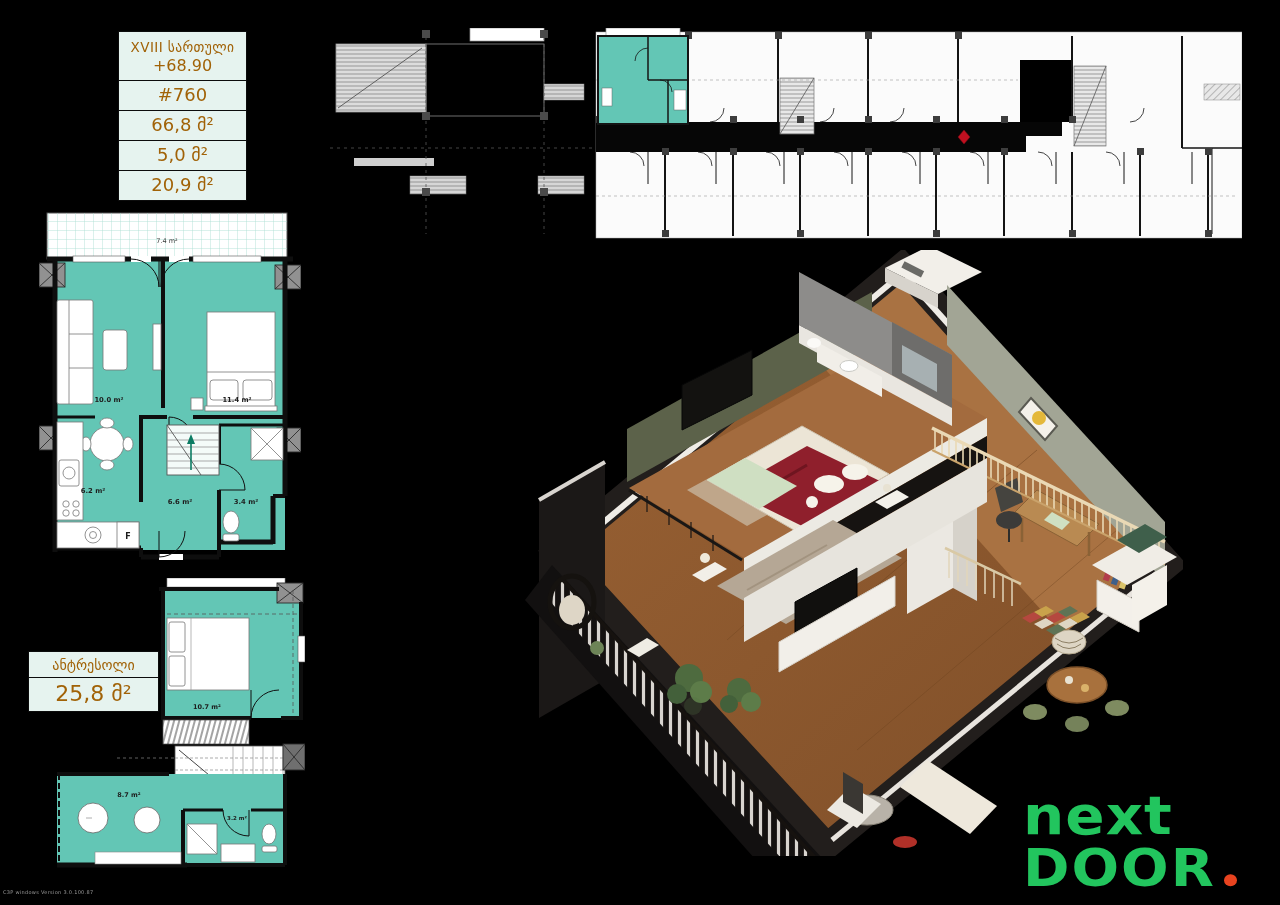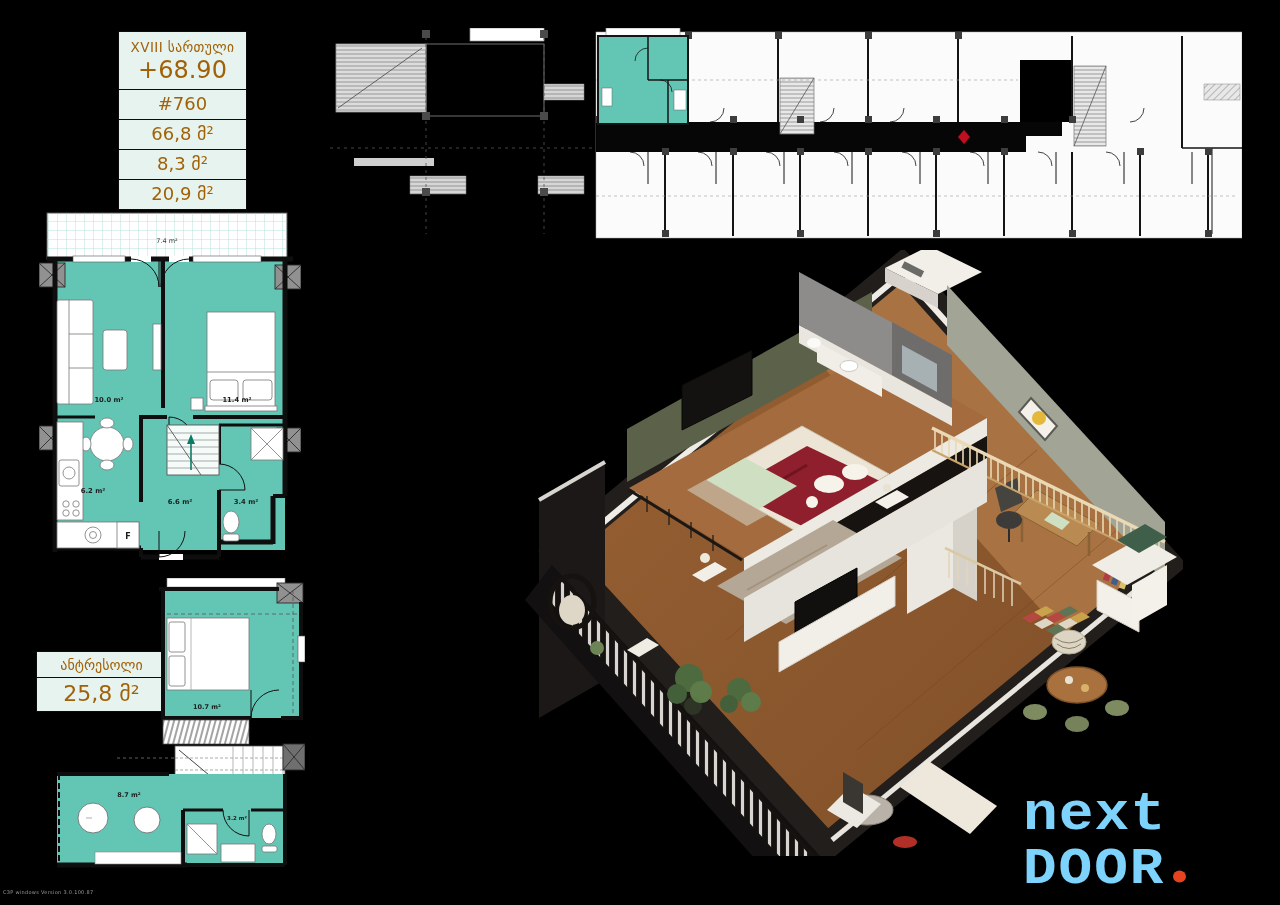--- a/index.html
+++ b/index.html
@@ -5,47 +5,47 @@
   html,body{margin:0;padding:0;background:#000;}
   body{width:1280px;height:905px;overflow:hidden;position:relative;font-family:"DejaVu Sans",sans-serif;}
   .stage{position:absolute;left:0;top:0;width:1280px;height:905px;background:#000;}
   .abs{position:absolute;}
   
   .card{position:absolute;background:#e6f3ef;border:1.6px solid #0c0c0c;color:#a16207;text-align:center;}
   .card .row{border-top:1.4px solid #0c0c0c;padding:3px 2px 5px;}
   .card .row:first-child{border-top:none;}
   .info-card{left:118px;top:31px;width:127px;}
   .info-card .floor{font-size:13.5px;letter-spacing:.4px;padding-top:4px;}
-  .info-card .elev{font-size:24px;margin-top:1px;}
+  .info-card .elev{font-size:16px;margin-top:1px;}
   .info-card .num{font-size:18px;}
-  .mezz-card{left:36px;top:651px;width:129px;}
+  .mezz-card{left:28px;top:651px;width:129px;}
   .mezz-card .glabel{font-size:14px;padding:5px 0 4px;}
   .mezz-card .num{font-size:22px;}
   
-  .logo{position:absolute;left:1023px;top:789px;color:#7dd3fc;font-weight:bold;line-height:1;font-family:Liberation Mono, monospace;}
+  .logo{position:absolute;left:1023px;top:789px;color:#22c55e;font-weight:bold;line-height:1;}
   .logo .w1{display:block;font-size:58px;letter-spacing:1px;transform:scaleY(.92);transform-origin:top left;}
   .logo .w2{display:block;font-size:56px;letter-spacing:2px;margin-top:-4px;transform:scaleY(.92);transform-origin:top left;}
   .logo .dot{display:inline-block;width:13px;height:13px;background:#e8431f;border-radius:50%;margin-left:8px;}
   .watermark{position:absolute;left:3px;top:889px;font-size:5px;color:#9b9b9b;letter-spacing:.3px;}
   svg .lbl{font-family:"DejaVu Sans",sans-serif;font-weight:bold;fill:#1d1d1d;}
   svg .lbl-light{font-family:"DejaVu Sans",sans-serif;fill:#3c3c3c;}
 </style>
 </head>
 <body>
 
 <div class="stage">
 
   <div class="card info-card">
     <div class="row">
       <div class="floor">XVIII სართული</div>
       <div class="elev">+68.90</div>
     </div>
     <div class="row num">#760</div>
     <div class="row num">66,8 მ²</div>
-    <div class="row num">8,3 მ²</div>
+    <div class="row num">5,0 მ²</div>
     <div class="row num">20,9 მ²</div>
   </div>
 
   <svg class="abs" style="left:330px;top:28px" width="912" height="212" viewBox="0 0 912 212">
     <defs>
       <pattern id="stairh" width="5" height="4" patternUnits="userSpaceOnUse">
         <line x1="0" y1="2" x2="5" y2="2" stroke="#777" stroke-width="0.7"></line>
       </pattern>
       <pattern id="hatch45" width="5" height="5" patternUnits="userSpaceOnUse" patternTransform="rotate(45)">
         <line x1="0" y1="0" x2="0" y2="5" stroke="#666" stroke-width="0.8"></line>

